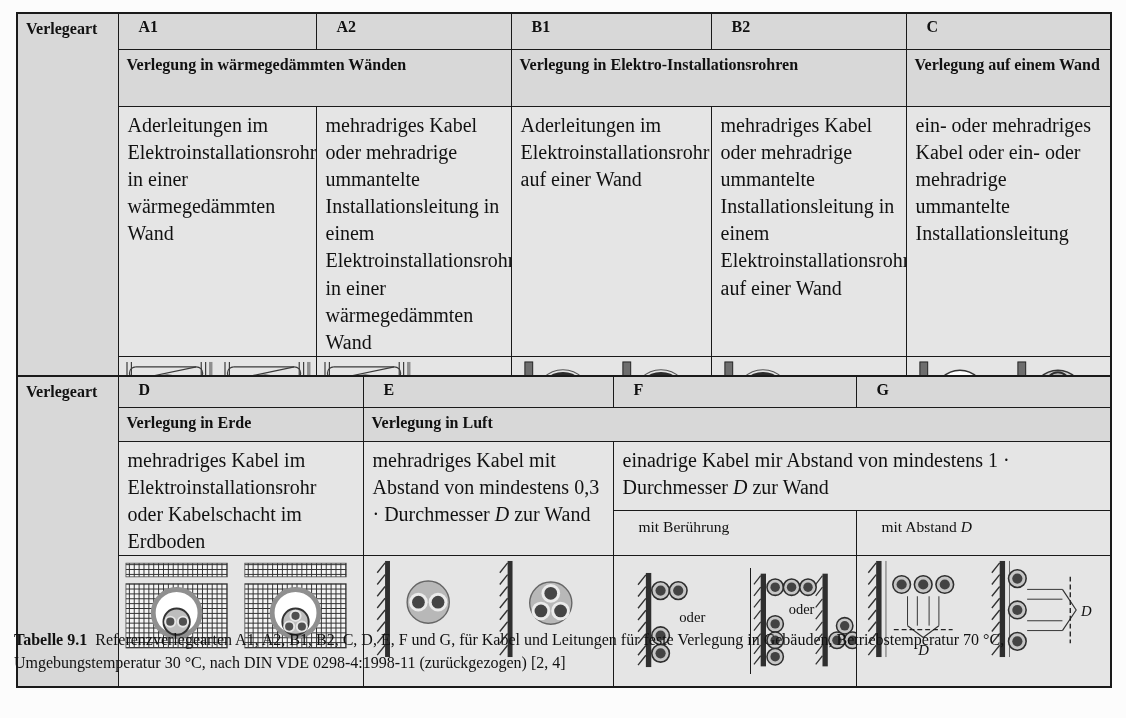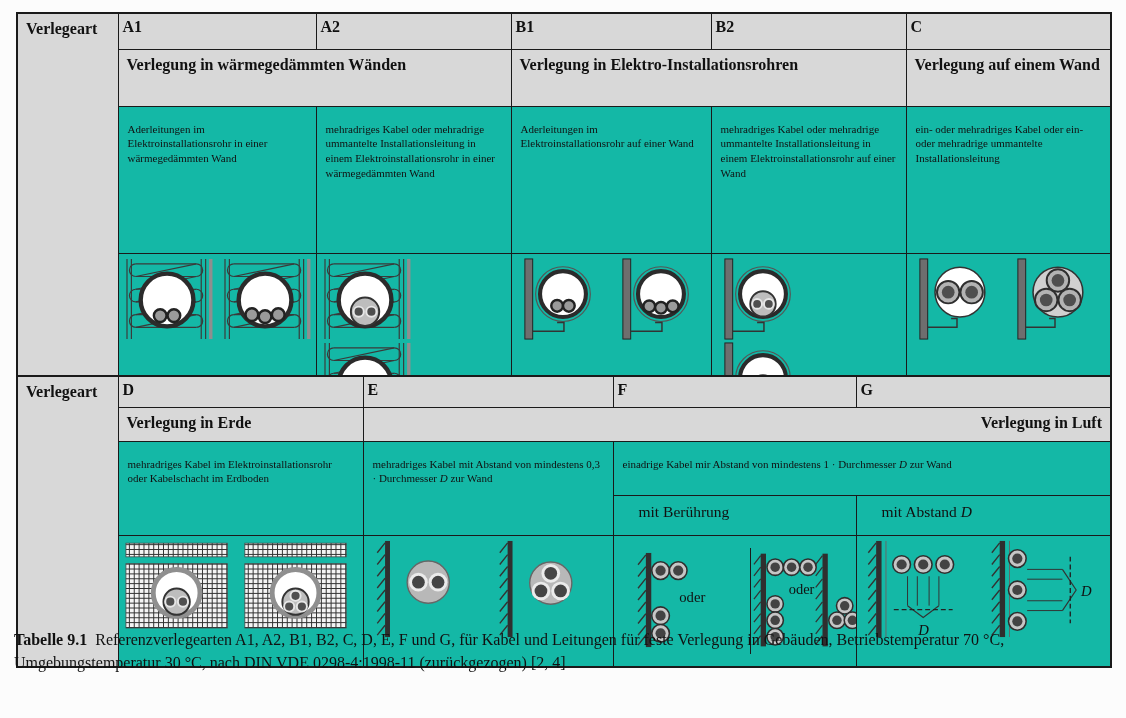--- a/index.html
+++ b/index.html
@@ -1,30 +1,30 @@
 <!DOCTYPE html>
 <html><head>
 <meta charset="utf-8">
 <style>
   html,body{margin:0;padding:0}
   body{width:1126px;height:718px;background:#fcfcfc;position:relative;
        font-family:"Liberation Serif",serif;color:#111}
-  .t{position:absolute;border-collapse:collapse;table-layout:fixed;background:#14b8a6;
+  .t{position:absolute;border-collapse:collapse;table-layout:fixed;background:#e5e5e5;
      border:2px solid #1a1a1a}
   .t td{border:1px solid #1a1a1a;vertical-align:top;overflow:hidden}
   #t1{left:16px;top:12px;width:1094px}
   #t2{left:16px;top:375px;width:1094px}
   .corner{background:#d8d8d8;font-weight:bold;font-size:16px;padding:6px 4px 0 8px}
-  .code{background:#d8d8d8;font-weight:bold;font-size:16px;padding:4px 4px 0;
+  .code{background:#d8d8d8;font-weight:bold;font-size:16px;padding:4px 20px 0;
         border-bottom-color:#8a8a8a}
   .ghead{background:#d8d8d8;font-weight:bold;font-size:16px;line-height:1.3;
          padding:5px 8px 0;border-bottom:3px solid #111}
-  .desc{font-size:11px;line-height:1.36;padding:15px 9px 0}
+  .desc{font-size:20px;line-height:1.36;padding:5px 9px 0}
   .sub{font-size:15.5px;padding:7px 25px 0}
-  .center{text-align:right}
+  .center{text-align:left}
   .diagcell{padding:3px 0 0 5px}
   .dg{display:inline-block;vertical-align:top;margin-right:4px}
   .fwrap{display:flex;height:100%}
   .fs1{width:127px;padding:3px 0 0 2px}
   .fs2{width:114px;border-left:1px solid #1a1a1a;padding:3px 0 0 1px}
   .caption{position:absolute;left:14px;top:629px;width:1102px;
            font-size:16px;line-height:1.42}
   .svgtxt{font-family:"Liberation Serif",serif;font-size:15px;fill:#111}
   .svgvar{font-style:italic}
   i{font-style:italic}

